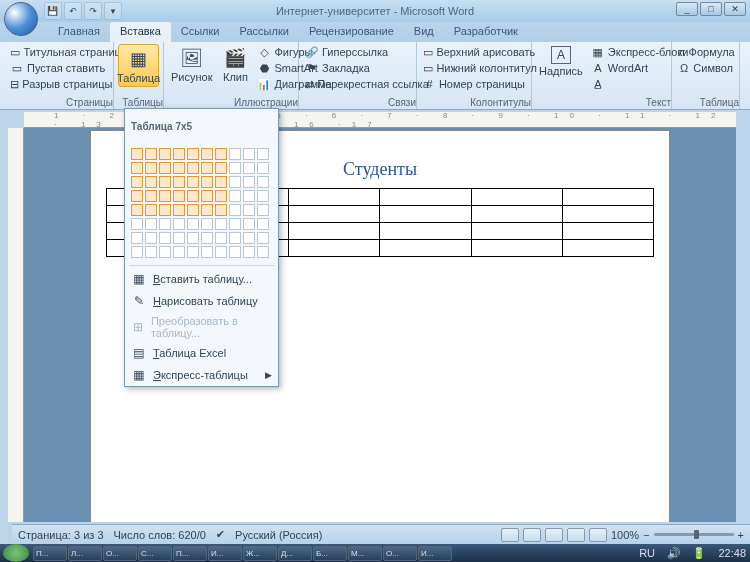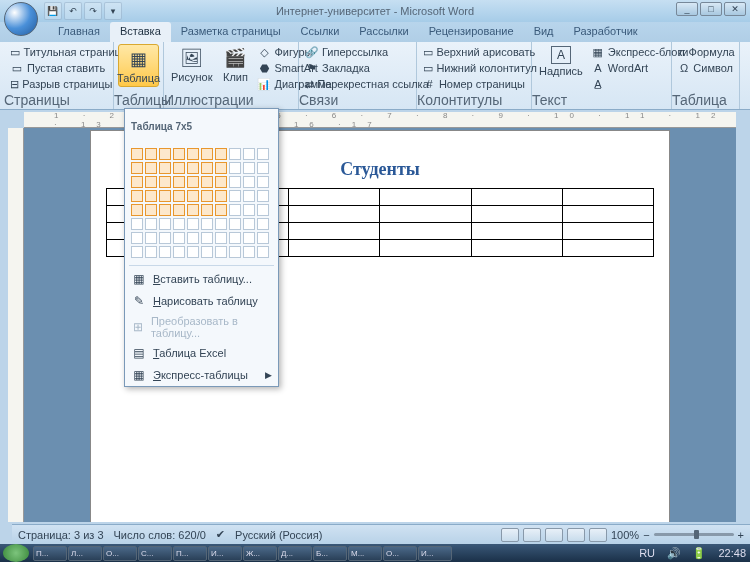--- a/index.html
+++ b/index.html
@@ -9,33 +9,33 @@
 .qat{margin-left:44px;display:flex;gap:2px;align-items:center}
 .qat-btn{width:18px;height:18px;background:rgba(255,255,255,0.2);border:1px solid rgba(120,150,180,0.4);border-radius:2px;display:flex;align-items:center;justify-content:center;font-size:9px;color:#345}
 .title{position:absolute;left:50%;transform:translateX(-50%);color:#567;font-size:11px}
 .winctrl{position:absolute;right:4px;top:2px;display:flex;gap:2px}
 .winctrl div{width:22px;height:14px;background:linear-gradient(#d8e8f5,#a8c8e0);border:1px solid #789;border-radius:2px;text-align:center;font-size:9px;line-height:12px;color:#345}
 .tabs{height:20px;display:flex;padding-left:48px;background:linear-gradient(#b8d5ec,#b0cee6)}
 .tab{padding:3px 10px;color:#3a5a7a;cursor:pointer}
 .tab.active{background:#e8f0f8;border-radius:3px 3px 0 0;color:#234}
 .ribbon{height:68px;background:linear-gradient(#eaf2fa,#d6e6f4);border-bottom:1px solid #8aabc8;display:flex;padding-left:4px}
 .group{border-right:1px solid #b0c8dc;padding:2px 4px;display:flex;flex-direction:column;position:relative}
-.group-label{position:absolute;bottom:1px;left:0;right:0;text-align:left;font-size:14px;color:#567}
+.group-label{position:absolute;bottom:1px;left:0;right:0;text-align:right;font-size:10px;color:#567}
 .group-body{display:flex;gap:3px;flex:1}
 .vbtn{display:flex;flex-direction:column;align-items:center;padding:2px 3px;color:#345;gap:1px}
 .vbtn.sel{background:linear-gradient(#ffe8a6,#ffd97a,#ffc848);border:1px solid #d9a830;border-radius:3px}
 .icon-lg{width:28px;height:24px;display:flex;align-items:center;justify-content:center;font-size:18px}
 .minirow{display:flex;align-items:center;gap:3px;padding:1px 2px;color:#345;white-space:nowrap;font-size:10px}
 .minirow .mi{width:14px;height:14px;display:inline-flex;align-items:center;justify-content:center;font-size:11px}
 .col{display:flex;flex-direction:column;gap:0}
 .ruler{height:16px;background:#f5f5f0;border-bottom:1px solid #999;margin:2px 14px 0 24px;font-size:8px;color:#888;display:flex;align-items:center;overflow:hidden;padding-left:30px;letter-spacing:11px}
 .doc-area{position:absolute;top:128px;left:24px;right:14px;bottom:40px;background:#6b8fb0;display:flex;justify-content:center;overflow:hidden}
 .vruler{position:absolute;top:128px;left:8px;width:16px;bottom:40px;background:#f5f5f0;border-right:1px solid #999}
 .page{width:580px;background:#fff;margin-top:2px;border:1px solid #888;padding:28px 15px;min-height:500px}
-.doc-title{text-align:center;color:#2a5897;font-family:"Times New Roman",serif;font-size:18px;font-weight:bold;margin-bottom:8px}
+.doc-title{text-align:center;color:#2a5897;font-family:"Times New Roman",serif;font-size:18px;font-weight:normal;margin-bottom:8px}
 .doc-table{border-collapse:collapse;width:100%}
 .doc-table td{border:1px solid #000;height:17px}
 .dropdown{position:absolute;top:108px;left:124px;width:155px;background:#f4f8fc;border:1px solid #7a99b8;box-shadow:2px 2px 6px rgba(0,0,0,0.3);z-index:50}
 .dd-title{padding:12px 6px;font-size:10px;color:#567;font-weight:bold}
 .grid-pick{padding:4px 6px;display:grid;grid-template-columns:repeat(10,13px);grid-template-rows:repeat(8,13px);gap:1px}
 .cell{width:12px;height:12px;border:1px solid #b8c8d8;background:#fff}
 .cell.h{border-color:#e8972e;background:#fde8cc}
 .dd-sep{height:1px;background:#c8d8e8;margin:2px 4px}
 .dd-item{display:flex;align-items:center;gap:6px;padding:3px 6px;color:#345;font-size:11px}
 .dd-item.dis{color:#a8b8c8}
@@ -67,21 +67,20 @@
   <div class="winctrl">
     <div>_</div>
     <div>□</div>
     <div>✕</div>
   </div>
 </div>
 
 <div class="tabs">
   <div class="tab">Главная</div>
   <div class="tab active">Вставка</div>
-  <div class="tab">Разметка страницы</div>
   <div class="tab">Ссылки</div>
   <div class="tab">Рассылки</div>
   <div class="tab">Рецензирование</div>
   <div class="tab">Вид</div>
   <div class="tab">Разработчик</div>
 </div>
 
 <div class="ribbon">
   <div class="group" style="width:110px">
     <div class="col">

